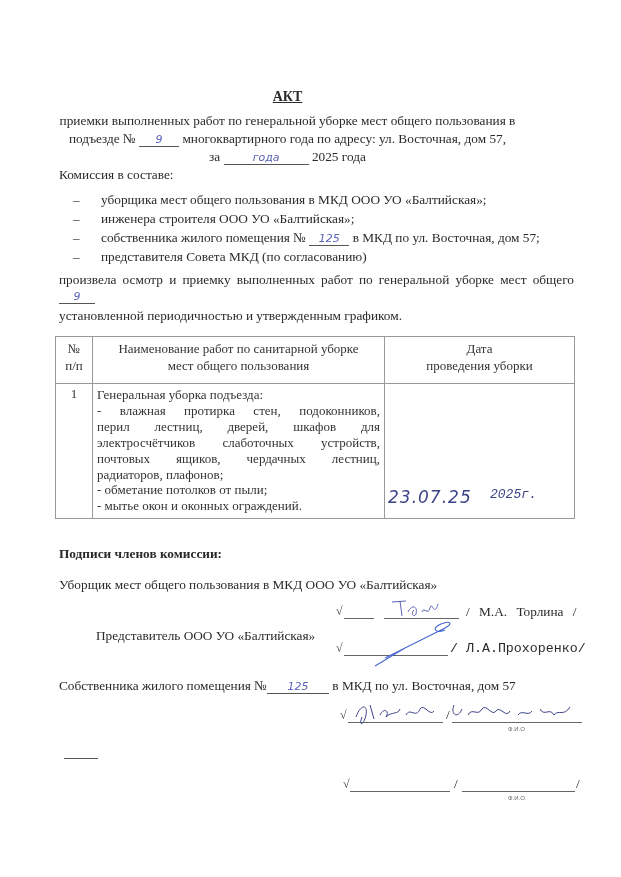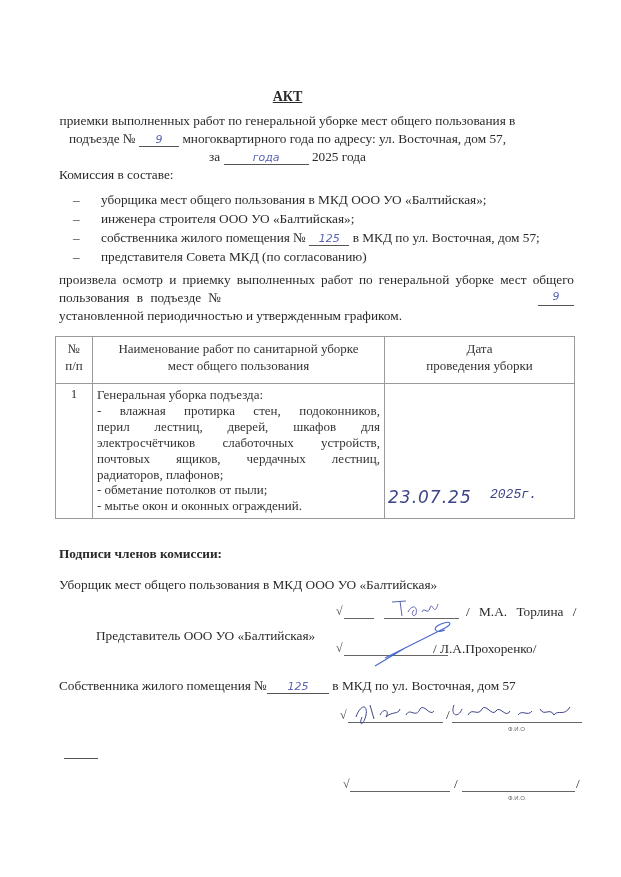--- a/index.html
+++ b/index.html
@@ -63,21 +63,20 @@
     <span class="blank" style="width:40px;"><span class="hw">125</span></span>
     <span>в МКД по ул. Восточная, дом 57;</span>
   </div>
   <div class="row" style="top:249px;">
     <span class="dash">–</span><span>представителя Совета МКД (по согласованию)</span>
   </div>
 </div>
 
 <div class="abs" style="left:59px; top:272px; width:515px; text-align:justify; text-align-last:justify;">произвела осмотр и приемку выполненных работ по генеральной уборке мест общего</div>
 <div class="abs" style="left:59px; top:290px; width:515px; display:flex; justify-content:space-between;">
-  <span style="word-spacing:4px;">пользования в подъезде №</span>
   <span class="blank" style="width:36px;"><span class="hw">9</span></span>
 </div>
 <div class="abs" style="left:59px; top:308px;">установленной периодичностью и утвержденным графиком.</div>
 
 <table class="works">
   <tbody>
       <tr class="hdr">
     <td class="c1">
           <div>№</div>
           <div>п/п</div>
@@ -120,21 +119,21 @@
   <path d="M4 8 L18 7 M12 7 L14 22 M20 18 C24 10 30 12 28 20 C26 24 22 20 26 16 M34 18 C36 12 40 22 42 14 C44 6 46 24 50 10" stroke="#5a63b5" stroke-width="1" fill="none"></path>
 </svg>
 <div class="abs" style="left:466px; top:604px; word-spacing:6px;">/ М.А. Торлина /</div>
 
 <div class="abs" style="left:96px; top:628px;">Представитель ООО УО «Балтийская»</div>
 <div class="check" style="left:336px; top:641px;">√</div>
 <div class="sigline" style="left:344px; top:641px; width:104px;"></div>
 <svg class="scrawl" style="left:365px; top:618px;" width="100" height="50">
   <path d="M20 40 C40 30 60 20 80 10 C88 6 86 2 76 6 C66 10 70 16 80 12 M10 48 L40 30" stroke="#4a6ad0" stroke-width="1.2" fill="none"></path>
 </svg>
-<div class="abs" style="left:433px; top:641px;">/ Л.А.Прохоренко/</div>
+<div class="abs" style="left:450px; top:641px;font-family:Liberation Mono, monospace;">/ Л.А.Прохоренко/</div>
 
 <div class="abs" style="left:59px; top:678px;">
   <span>Собственника жилого помещения №</span><span class="blank" style="width:62px;"><span class="hw">125</span></span>
   <span>в МКД по ул. Восточная, дом 57</span>
 </div>
 <div class="check" style="left:340px; top:708px;">√</div>
 <div class="sigline" style="left:348px; top:708px; width:95px;"></div>
 <div class="abs" style="left:446px; top:707px;">/</div>
 <div class="sigline" style="left:452px; top:708px; width:130px;"></div>
 <svg class="scrawl" style="left:350px; top:697px;" width="235" height="35">

